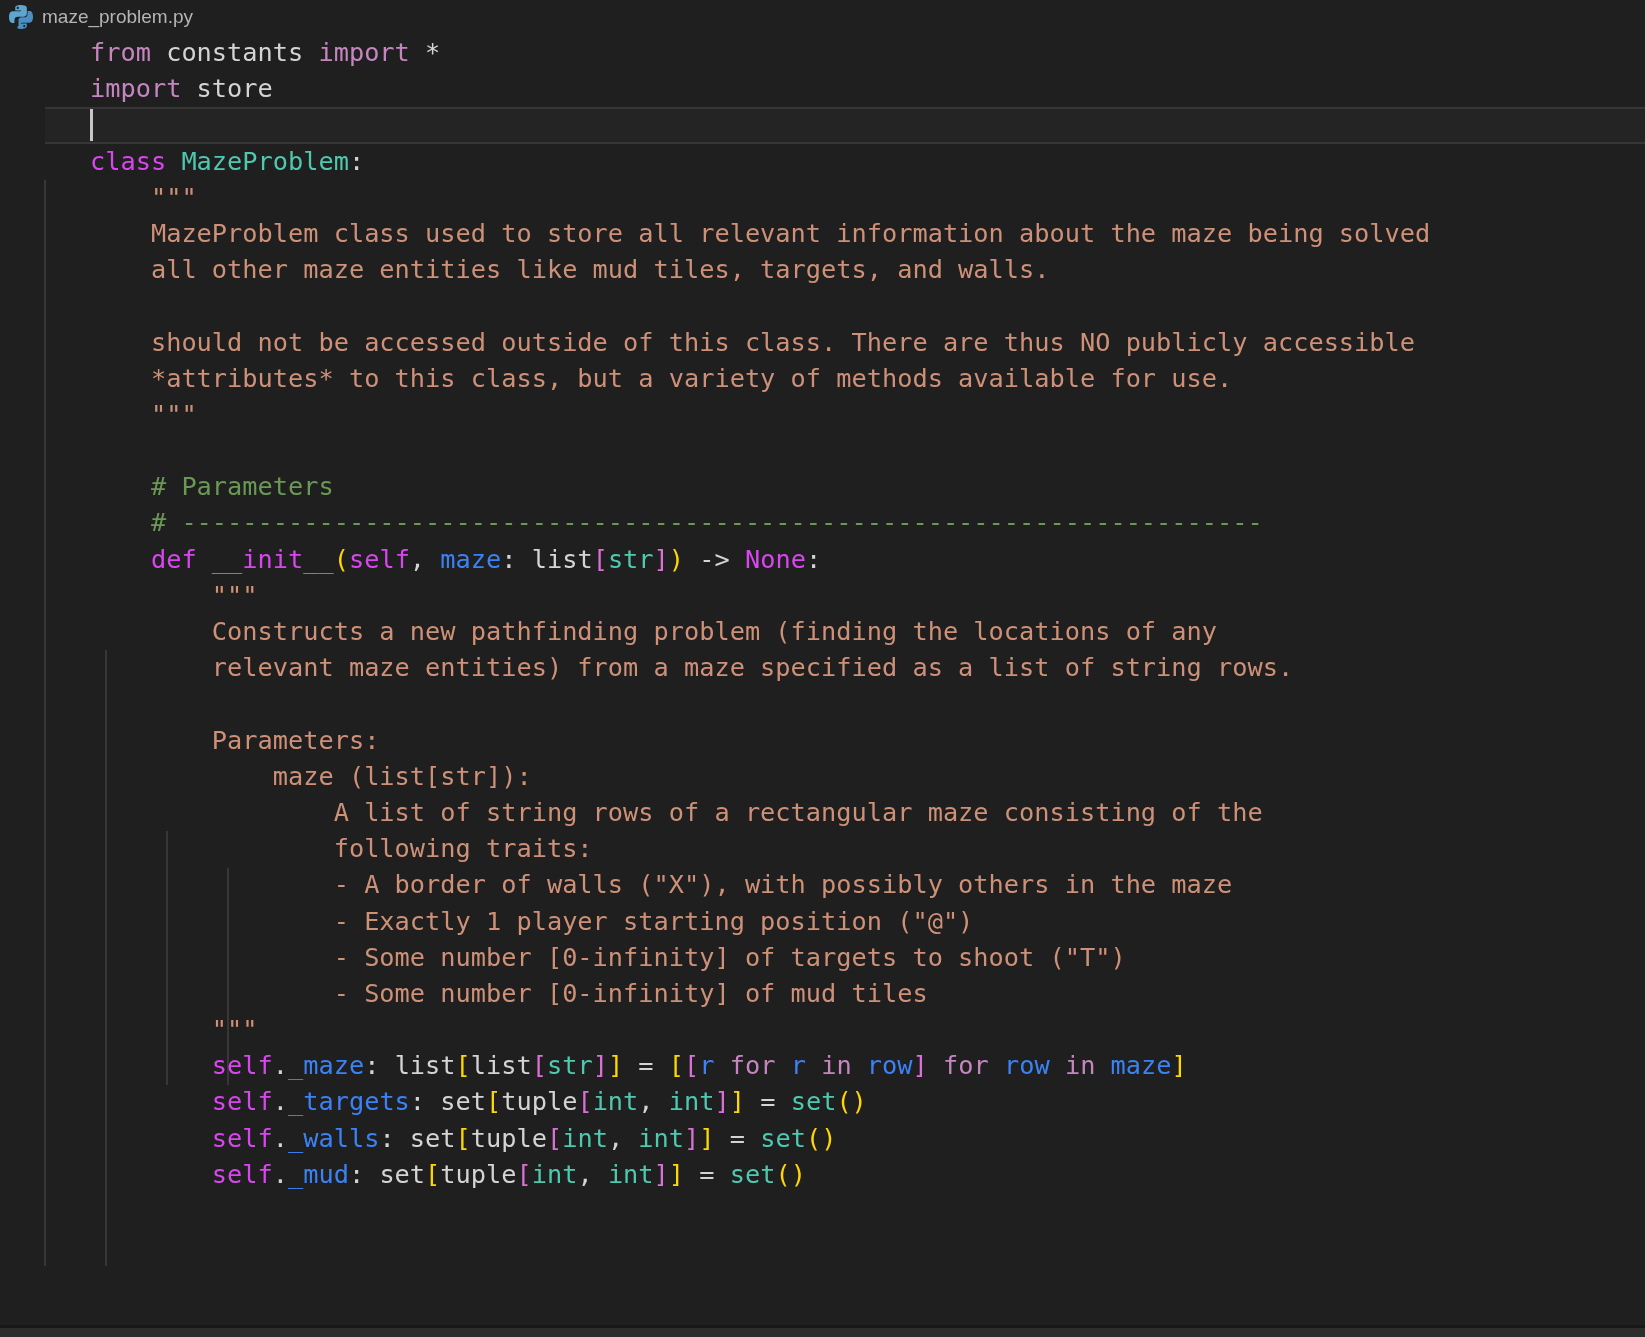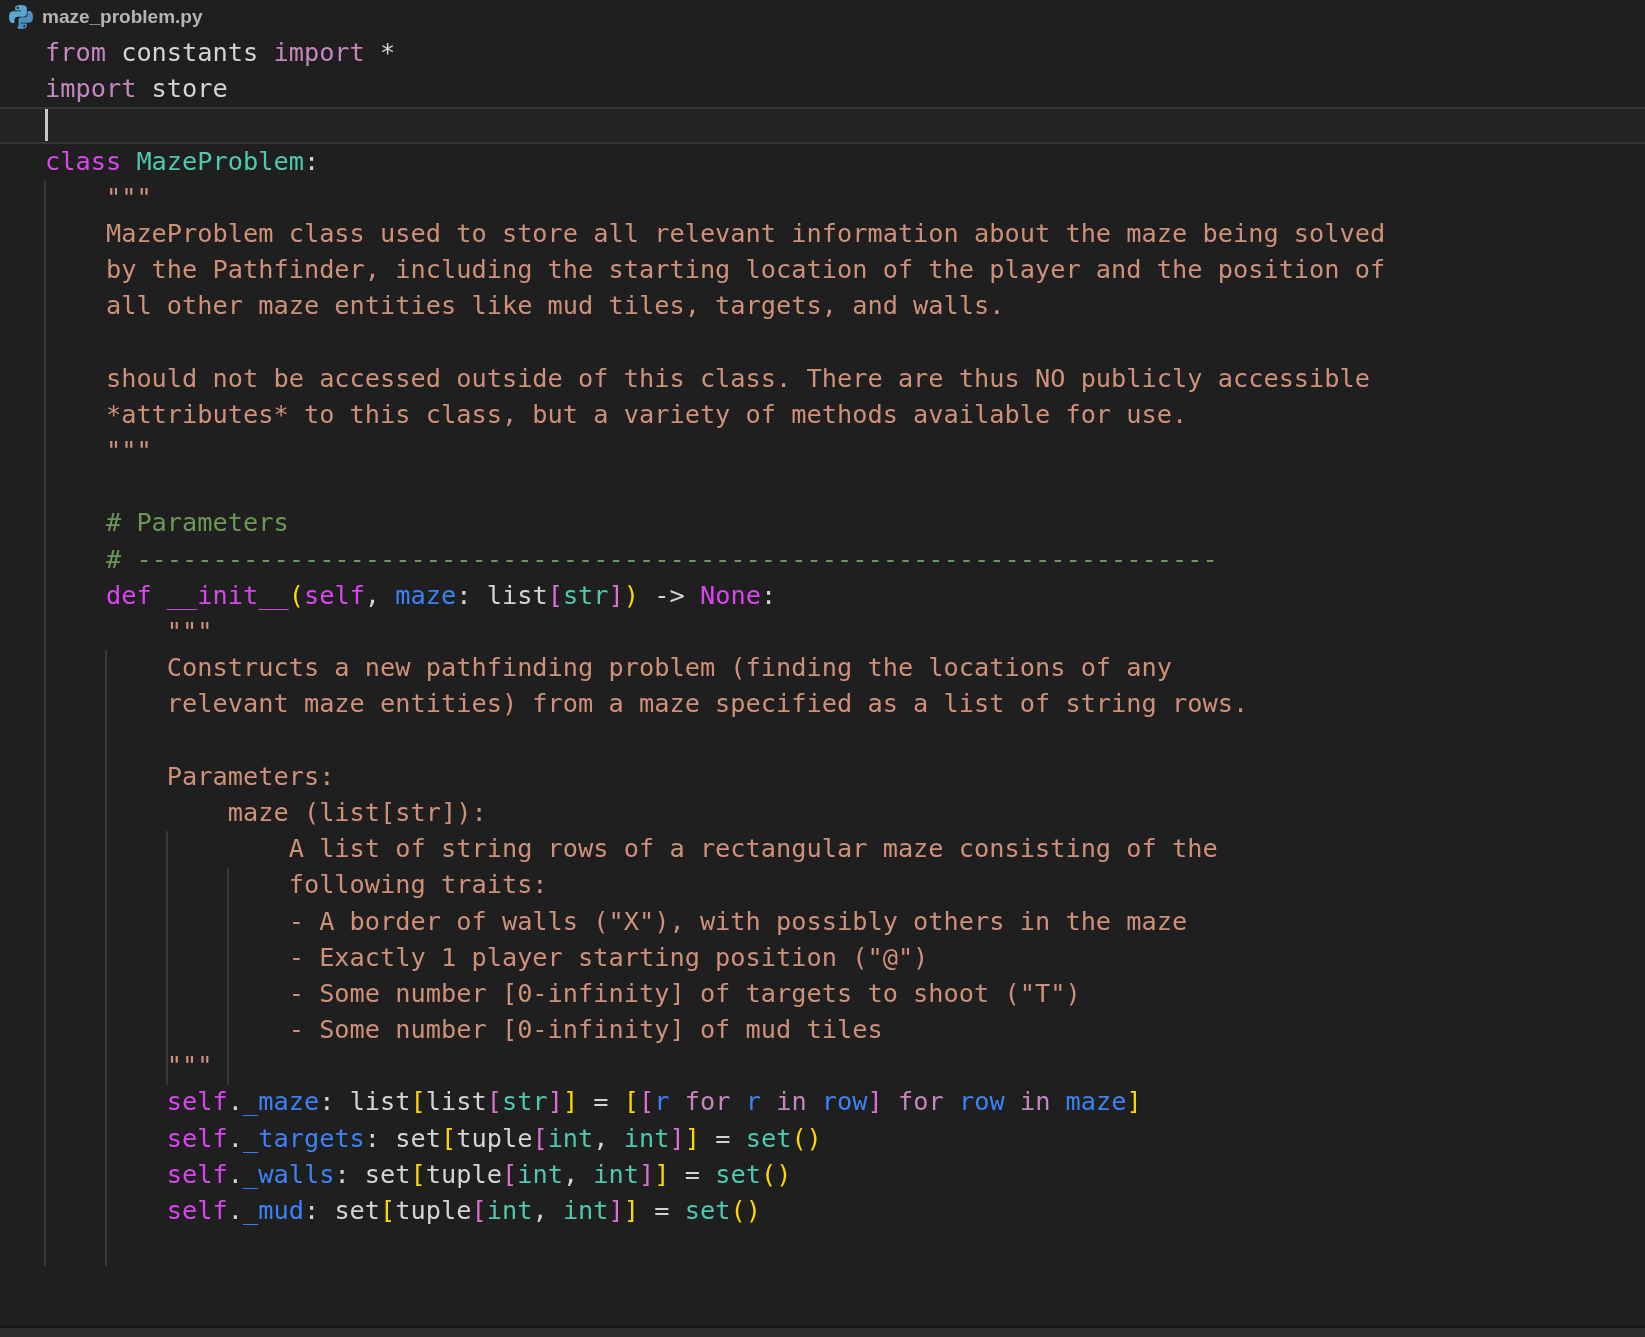--- a/index.html
+++ b/index.html
@@ -4,37 +4,38 @@
 <style>
   html,body{margin:0;padding:0;}
   body{
     width:1645px;height:1337px;
     background:#1f1f1f;
     overflow:hidden;
     position:relative;
   }
   .titlebar{
     position:absolute;top:0;left:0;right:0;height:34px;
-    display:flex;align-items:center;padding-left:9px;font-weight:bold;
+    display:flex;align-items:center;padding-left:9px;
   }
   .pyicon{width:24px;height:24px;flex:0 0 auto;}
   .filename{
     font-family:"Liberation Sans",sans-serif;
     font-size:19px;color:#b4b4b4;margin-left:9px;
     white-space:pre;
   }
   .code{
     position:absolute;top:35px;left:0;width:100%;
     font-family:"DejaVu Sans Mono",monospace;
     font-size:25.3px;line-height:36.2px;
     color:#d4d4d4;z-index:1;
   }
   .line{
     height:36.2px;padding-left:45px;position:relative;
     white-space:pre;
+    margin-left:45px;
   }
   .line.current{
     background:#242424;
     box-shadow:inset 0 2px 0 #363636, inset 0 -2px 0 #363636;
   }
   .cursor{
     position:absolute;left:45px;top:2px;height:32px;width:2.5px;
     background:#c6c6c6;
   }
   .guide{
@@ -67,21 +68,20 @@
   <span class="filename">maze_problem.py</span>
 </div>
 
 <div class="code">
     <div class="line"><span class="t-ctrl">from</span><span class="t-def"> constants </span><span class="t-ctrl">import</span><span class="t-def"> *</span></div>
     <div class="line"><span class="t-ctrl">import</span><span class="t-def"> store</span></div>
     <div class="line current"><div class="cursor"></div></div>
     <div class="line"><span class="t-kw">class</span><span class="t-def"> </span><span class="t-cls">MazeProblem</span><span class="t-def">:</span></div>
     <div class="line"><span class="t-str">    """</span></div>
     <div class="line"><span class="t-str">    MazeProblem class used to store all relevant information about the maze being solved</span></div>
-    <div class="line"><span class="t-str">    by the Pathfinder, including the starting location of the player and the position of</span></div>
     <div class="line"><span class="t-str">    all other maze entities like mud tiles, targets, and walls.</span></div>
     <div class="line"></div>
     <div class="line"><span class="t-str">    should not be accessed outside of this class. There are thus NO publicly accessible</span></div>
     <div class="line"><span class="t-str">    *attributes* to this class, but a variety of methods available for use.</span></div>
     <div class="line"><span class="t-str">    """</span></div>
     <div class="line"></div>
     <div class="line"><span class="t-com">    # Parameters</span></div>
     <div class="line"><span class="t-com">    # -----------------------------------------------------------------------</span></div>
     <div class="line"><span class="t-kw">    def</span><span class="t-def"> </span><span class="t-fn">__init__</span><span class="t-b1">(</span><span class="t-kw">self</span><span class="t-def">, </span><span class="t-var">maze</span><span class="t-def">: </span><span class="t-def">list</span><span class="t-b2">[</span><span class="t-cls">str</span><span class="t-b2">]</span><span class="t-b1">)</span><span class="t-def"> -&gt; </span><span class="t-kw">None</span><span class="t-def">:</span></div>
     <div class="line"><span class="t-str">        """</span></div>

